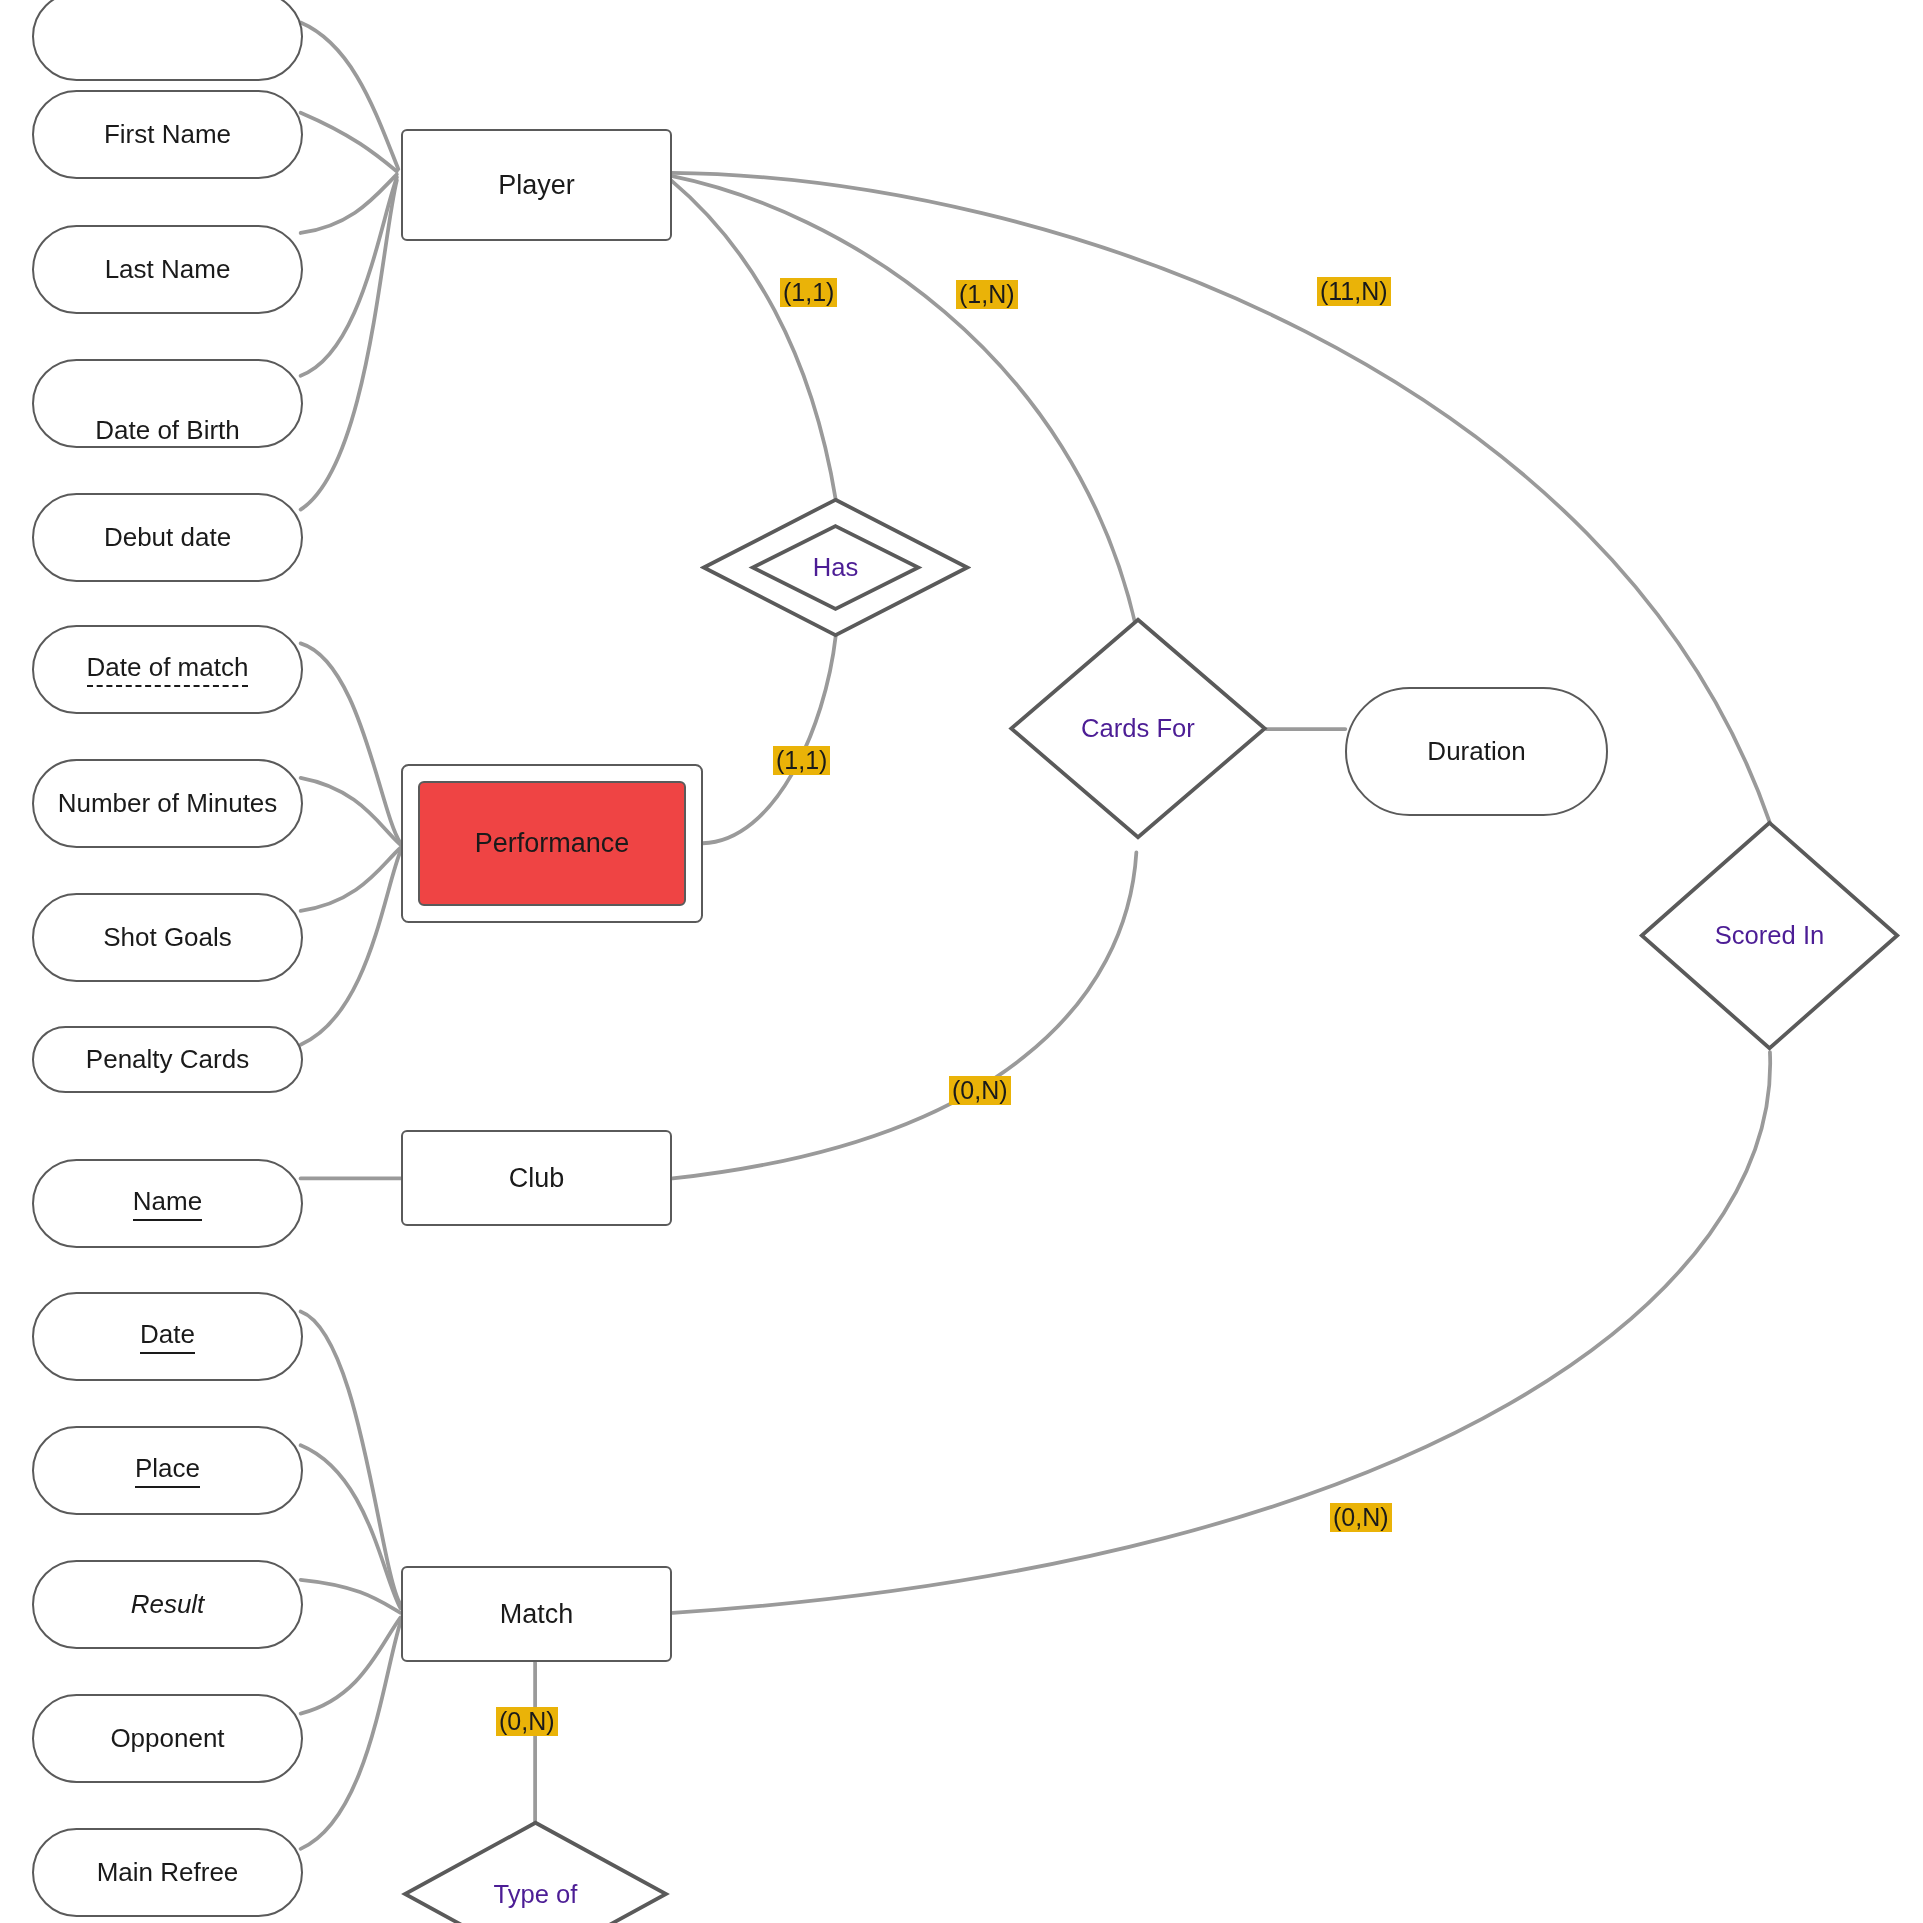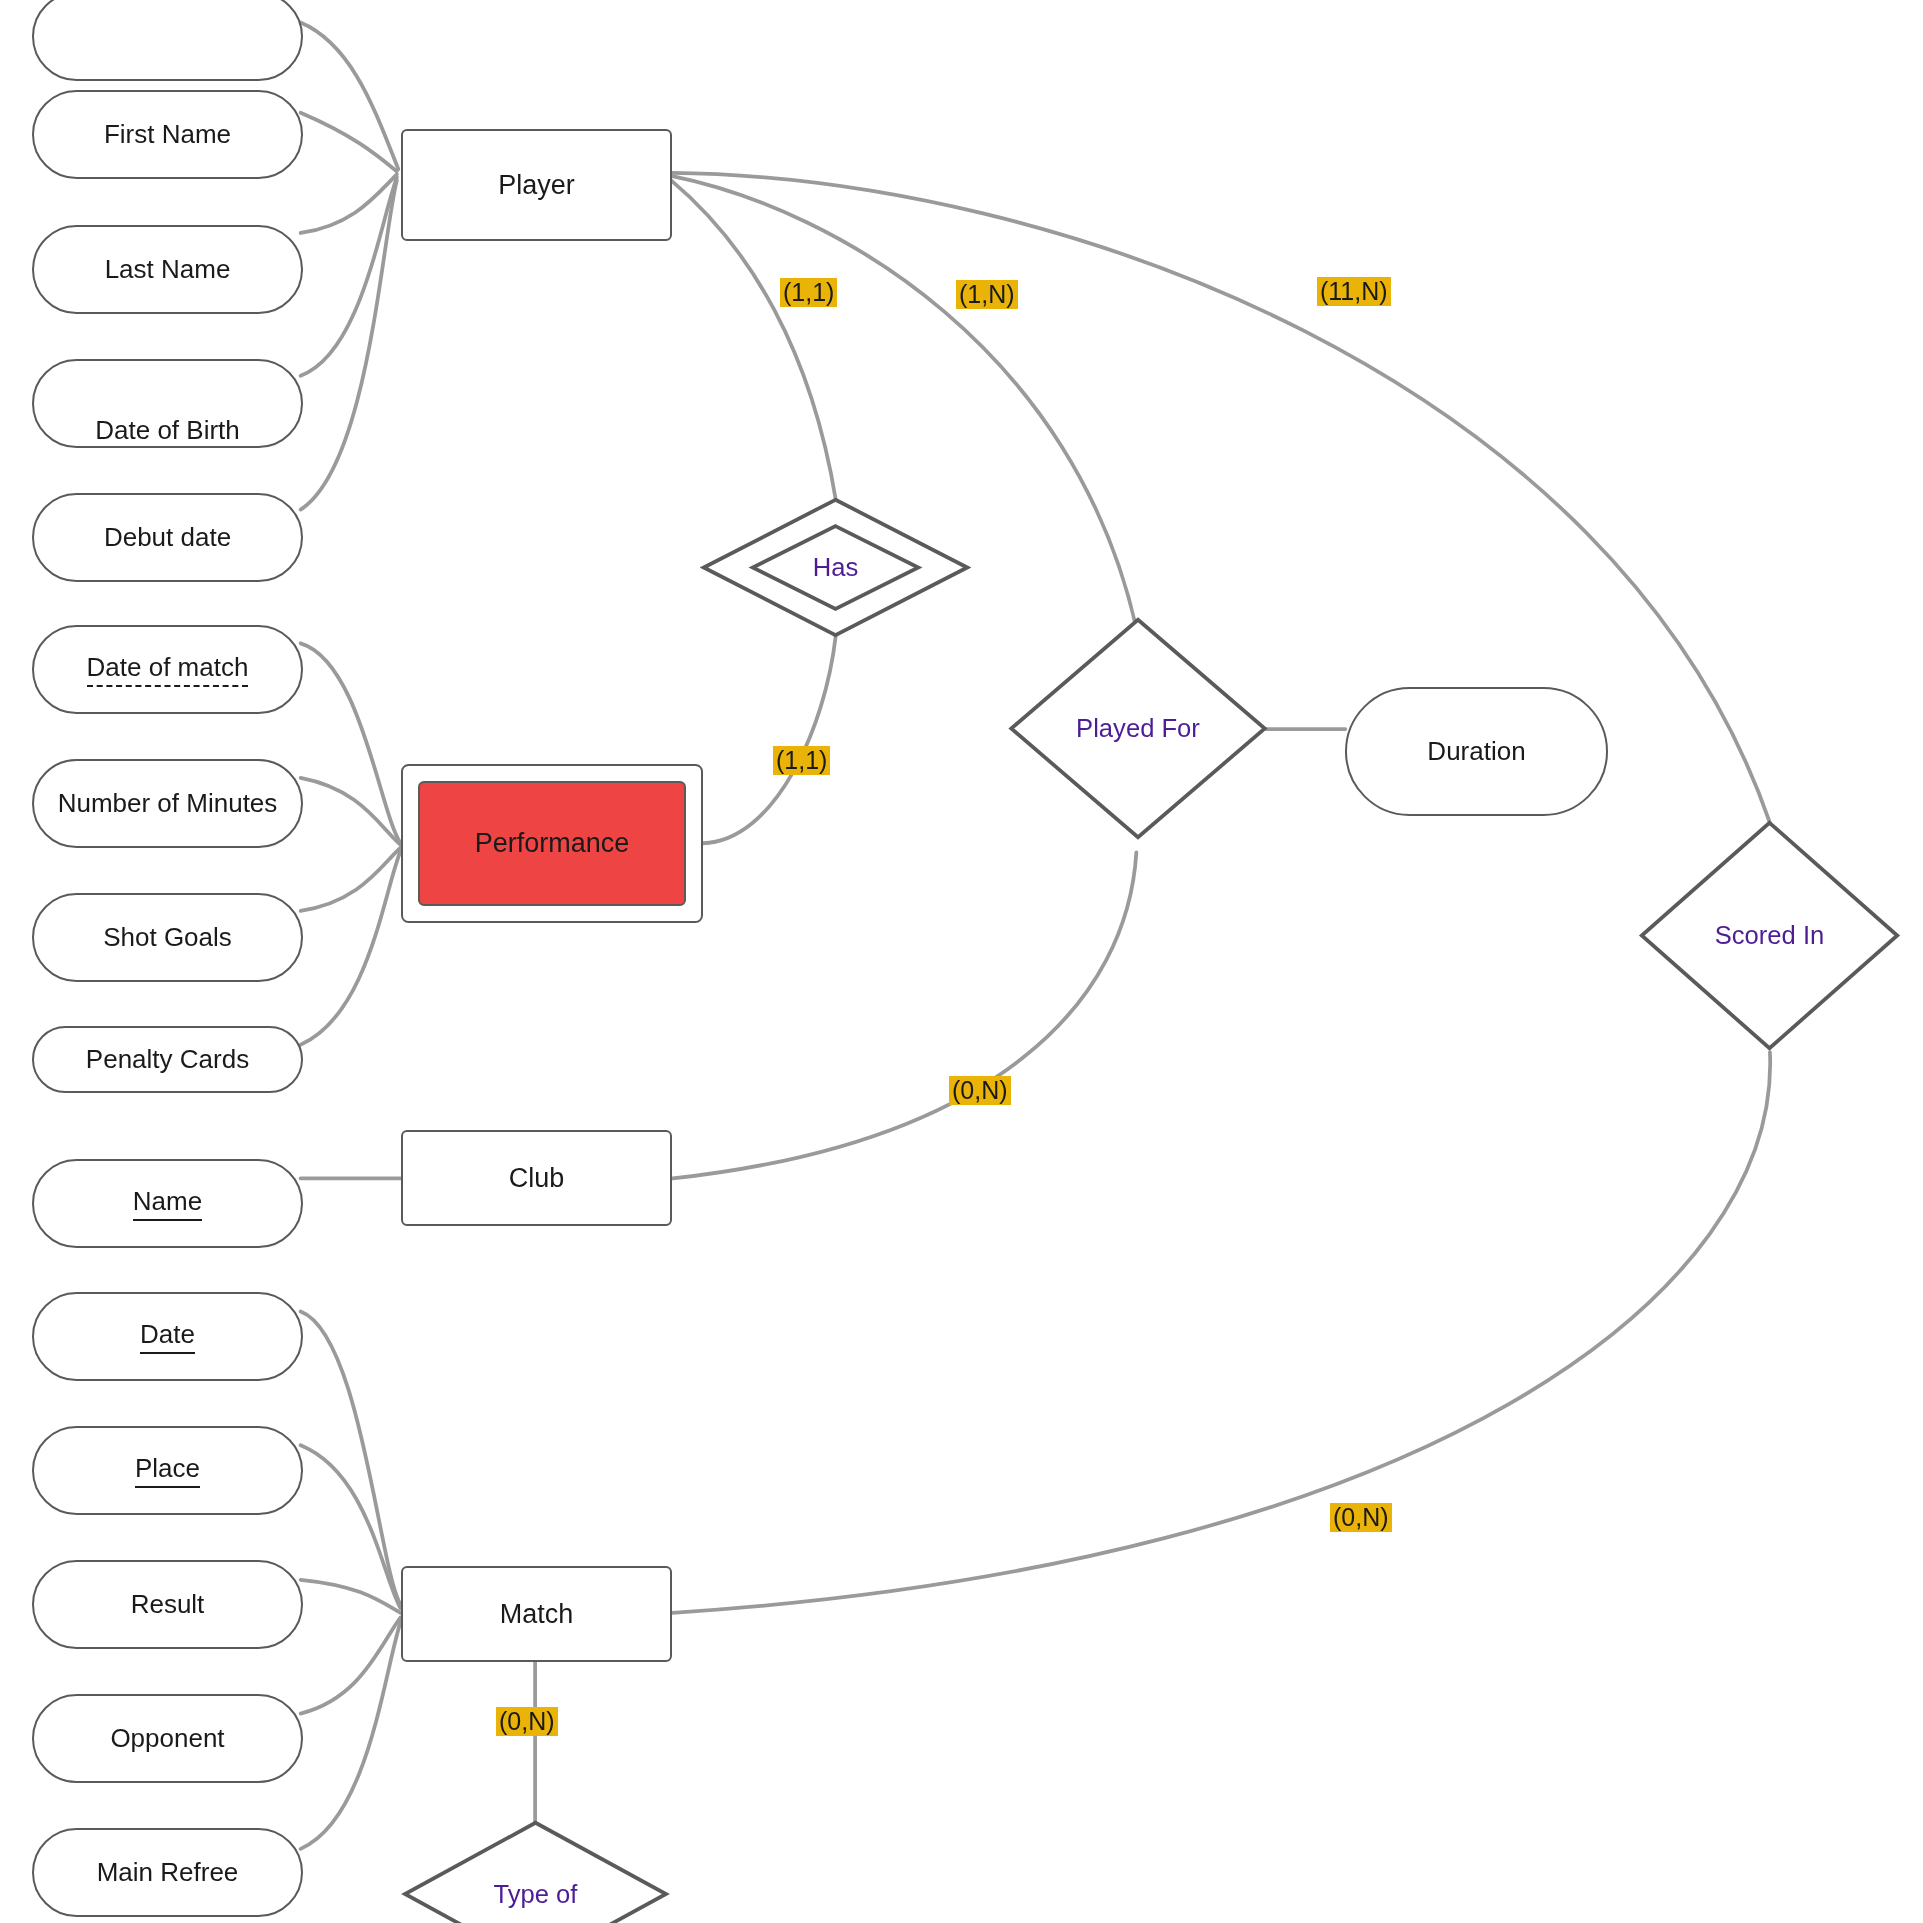--- a/index.html
+++ b/index.html
@@ -120,21 +120,21 @@
   </div>
 
   <div class="node attr" style="left:32px;top:1268px;width:271px;height:89px;">
     <span class="key">Date</span>
   </div>
 
   <div class="node attr" style="left:32px;top:1402px;width:271px;height:89px;">
     <span class="key">Place</span>
   </div>
 
-  <div class="node attr" style="left:32px;top:1536px;width:271px;height:89px;">
+  <div class="node attr" style="left:32px;top:1536px;width:271px;height:89px;font-style:italic;">
     <span>Result</span>
   </div>
 
   <div class="node attr" style="left:32px;top:1670px;width:271px;height:89px;">
     <span>Opponent</span>
   </div>
 
   <div class="node attr" style="left:32px;top:1804px;width:271px;height:89px;">
     <span>Main Refree</span>
   </div>
@@ -166,21 +166,21 @@
       <polygon points="180,5 355,95 180,185 5,95" fill="#fff" stroke="#5a5a5a" stroke-width="5"></polygon>
       <polygon points="180,40 290,95 180,150 70,95" fill="#fff" stroke="#5a5a5a" stroke-width="5"></polygon>
     </svg>
     <span class="label">Has</span>
   </div>
 
   <div class="rel" style="left:1007px;top:616px;width:262px;height:225px;">
     <svg width="262" height="225" viewBox="0 0 348 300">
       <polygon points="174,5 343,150 174,295 5,150" fill="#fff" stroke="#5a5a5a" stroke-width="5"></polygon>
     </svg>
-    <span class="label">Played For</span>
+    <span class="label">Cards For</span>
   </div>
 
   <div class="rel" style="left:1638px;top:819px;width:263px;height:233px;">
     <svg width="263" height="233" viewBox="0 0 350 310">
       <polygon points="175,5 345,155 175,305 5,155" fill="#fff" stroke="#5a5a5a" stroke-width="5"></polygon>
     </svg>
     <span class="label">Scored In</span>
   </div>
 
   <div class="rel" style="left:401px;top:1819px;width:269px;height:150px;">

